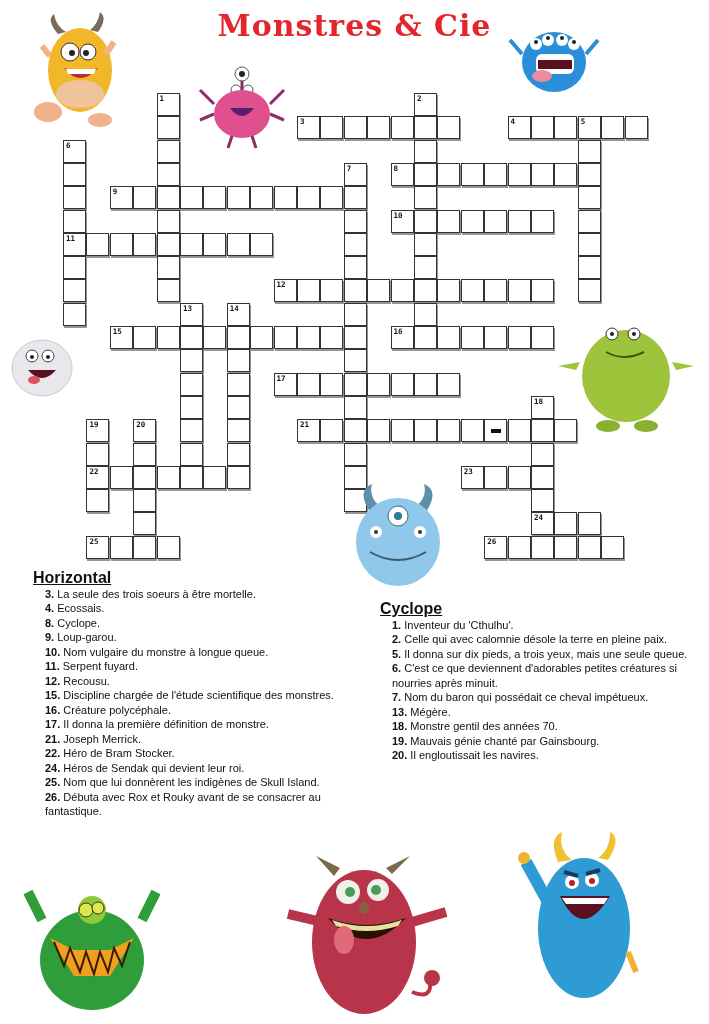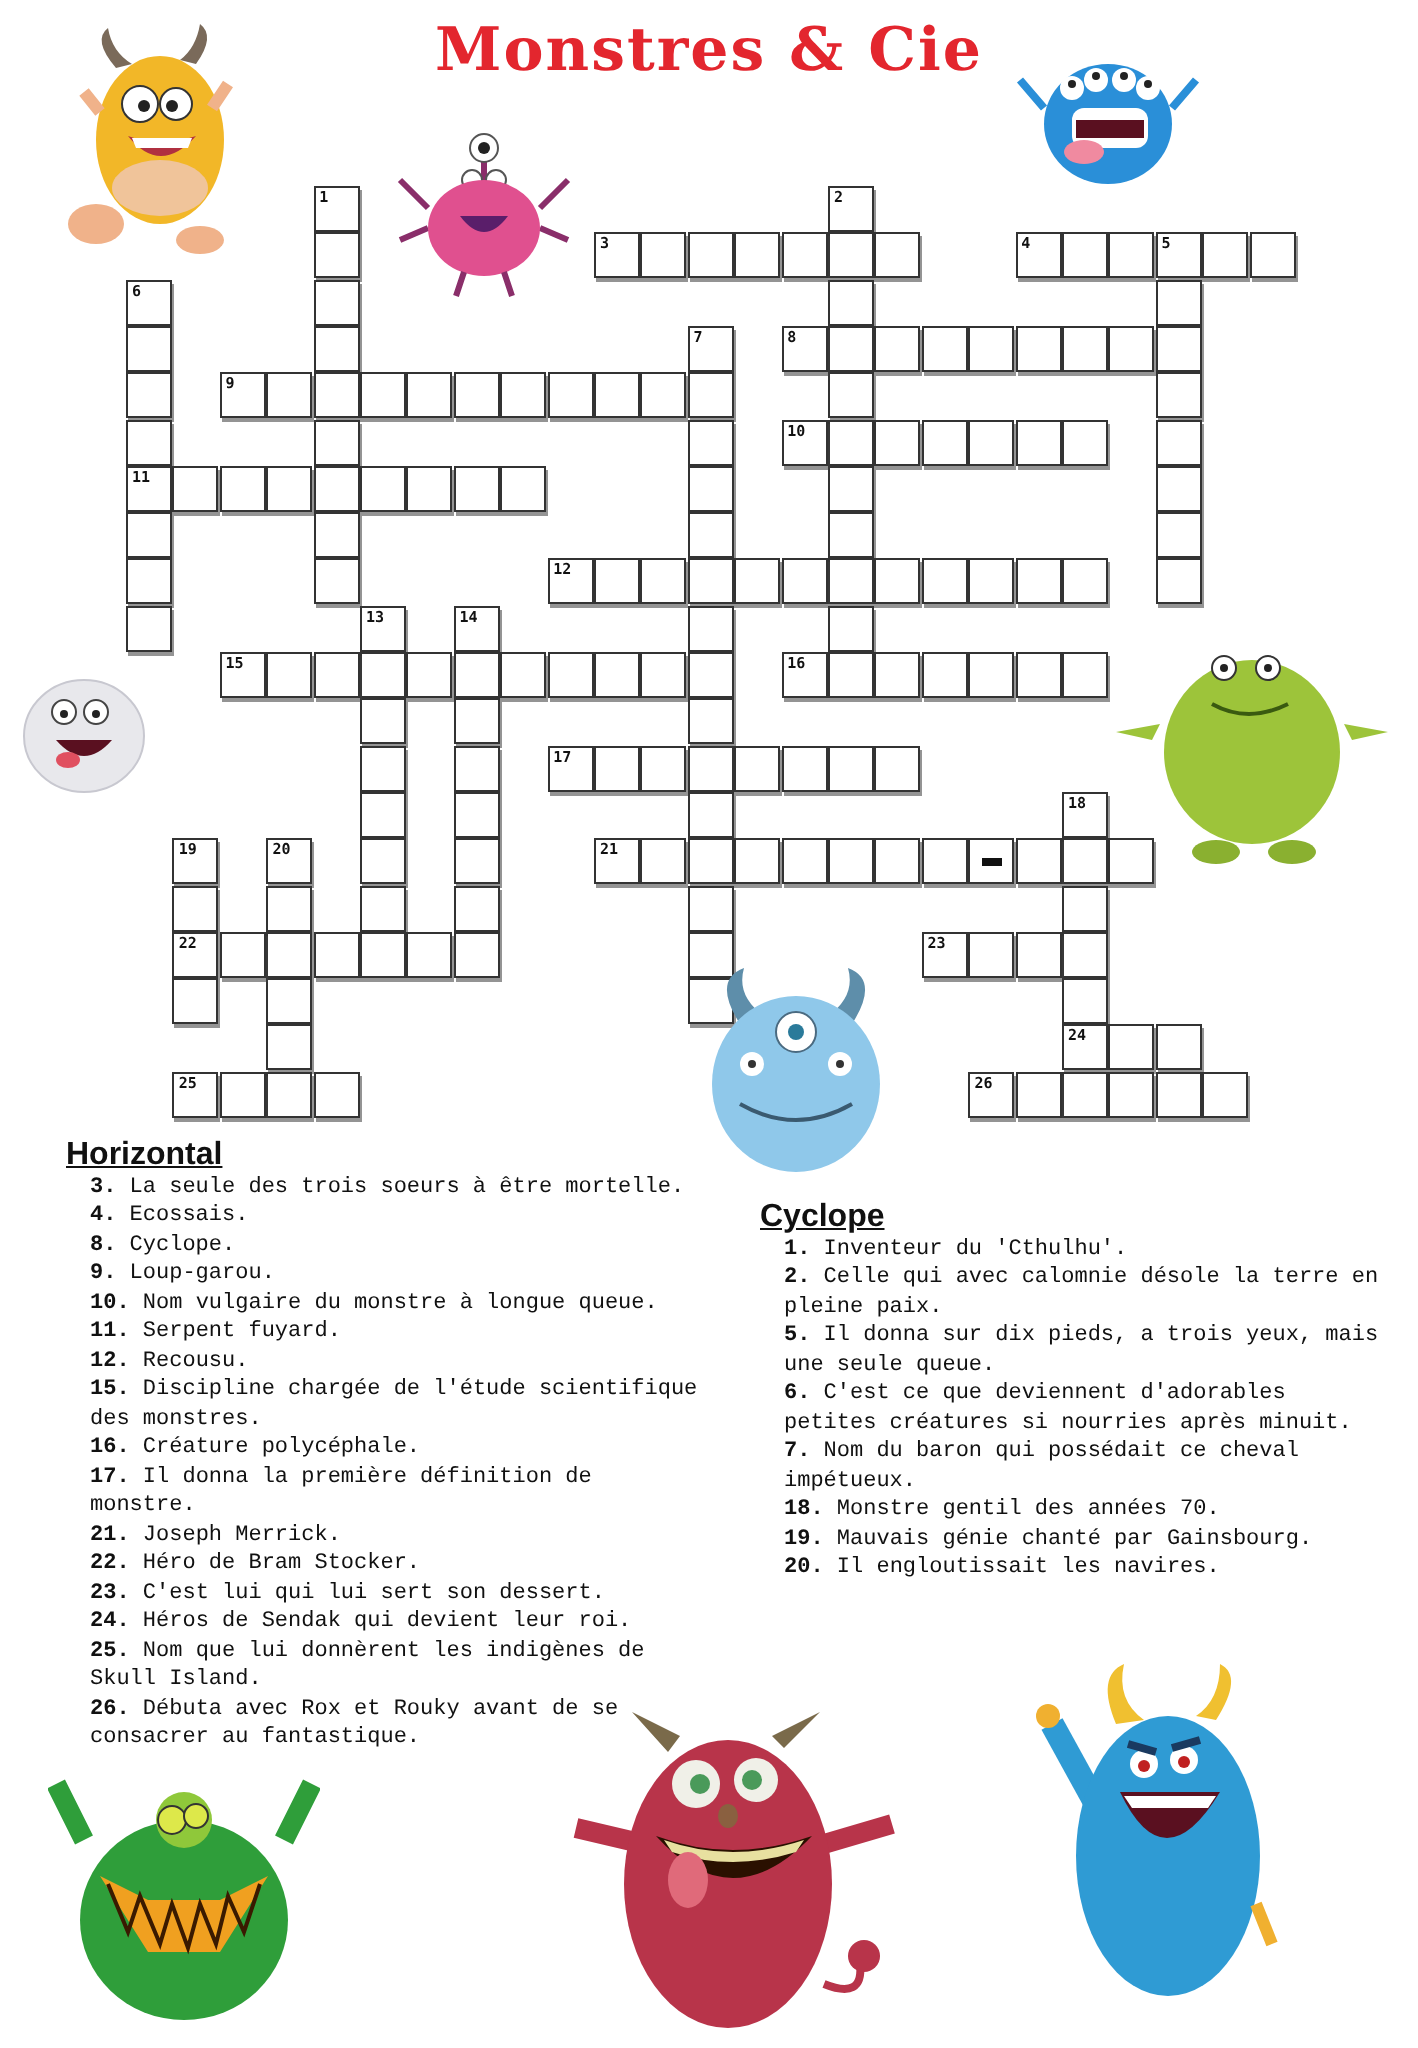--- a/index.html
+++ b/index.html
@@ -5,21 +5,21 @@
   html, body { margin:0; padding:0; background:#ffffff; }
   body { width:709px; height:1024px; position:relative; overflow:hidden; font-family:"Liberation Sans", sans-serif; color:#111; }
   .title { position:absolute; left:0; top:8px; width:709px; text-align:center; color:#e3262e; font-family:"DejaVu Serif", serif; font-size:30px; font-weight:bold; letter-spacing:1px; }
   #grid { position:absolute; left:0; top:0; width:709px; height:600px; }
   .cell { position:absolute; width:23px; height:23px; box-sizing:border-box; border:1px solid #333; background:#fff; box-shadow:1px 2px 0 rgba(60,60,60,0.55); }
   .num { position:absolute; left:2px; top:0px; font-family:"DejaVu Sans Mono", monospace; font-size:7.5px; font-weight:bold; color:#111; line-height:9px; }
   .dash { position:absolute; left:6px; top:9px; width:10px; height:4px; background:#111; }
   .monster { position:absolute; }
   .clues { position:absolute; font-size:11px; line-height:14.5px; color:#111; }
   .clues h2 { margin:0 0 1px 0; font-size:16px; font-weight:bold; text-decoration:underline; }
-  .clue { padding-left:12px; text-indent:0;font-family:Liberation Mono, monospace; }
+  .clue { padding-left:12px; text-indent:0; }
   .clue b { font-weight:bold; }
 </style>
 </head>
 <body>
 
 <div class="title">Monstres &amp; Cie</div>
 
 <div id="grid">
     <div class="cell" style="left: 156.6px; top: 93px;">
       <span class="num">1</span>
@@ -386,32 +386,32 @@
       <div class="clue"><b>8.</b><span> Cyclope.</span></div>
       <div class="clue"><b>9.</b><span> Loup-garou.</span></div>
       <div class="clue"><b>10.</b><span> Nom vulgaire du monstre à longue queue.</span></div>
       <div class="clue"><b>11.</b><span> Serpent fuyard.</span></div>
       <div class="clue"><b>12.</b><span> Recousu.</span></div>
       <div class="clue"><b>15.</b><span> Discipline chargée de l'étude scientifique des monstres.</span></div>
       <div class="clue"><b>16.</b><span> Créature polycéphale.</span></div>
       <div class="clue"><b>17.</b><span> Il donna la première définition de monstre.</span></div>
       <div class="clue"><b>21.</b><span> Joseph Merrick.</span></div>
       <div class="clue"><b>22.</b><span> Héro de Bram Stocker.</span></div>
-      <div class="clue"><b>23.</b><span> C'est lui qui lui sert son dessert.</span></div>
       <div class="clue"><b>24.</b><span> Héros de Sendak qui devient leur roi.</span></div>
       <div class="clue"><b>25.</b><span> Nom que lui donnèrent les indigènes de Skull Island.</span></div>
       <div class="clue"><b>26.</b><span> Débuta avec Rox et Rouky avant de se consacrer au fantastique.</span></div>
     </div>
 </div>
 
 <div class="clues" style="left:380px;top:602px;width:310px">
   <h2>Cyclope</h2>
   <div id="vlist">
       <div class="clue"><b>1.</b><span> Inventeur du 'Cthulhu'.</span></div>
       <div class="clue"><b>2.</b><span> Celle qui avec calomnie désole la terre en pleine paix.</span></div>
       <div class="clue"><b>5.</b><span> Il donna sur dix pieds, a trois yeux, mais une seule queue.</span></div>
       <div class="clue"><b>6.</b><span> C'est ce que deviennent d'adorables petites créatures si nourries après minuit.</span></div>
       <div class="clue"><b>7.</b><span> Nom du baron qui possédait ce cheval impétueux.</span></div>
+      <div class="clue"><b>13.</b><span> Mégère.</span></div>
       <div class="clue"><b>18.</b><span> Monstre gentil des années 70.</span></div>
       <div class="clue"><b>19.</b><span> Mauvais génie chanté par Gainsbourg.</span></div>
       <div class="clue"><b>20.</b><span> Il engloutissait les navires.</span></div>
     </div>
 </div>
 
 </body></html>

